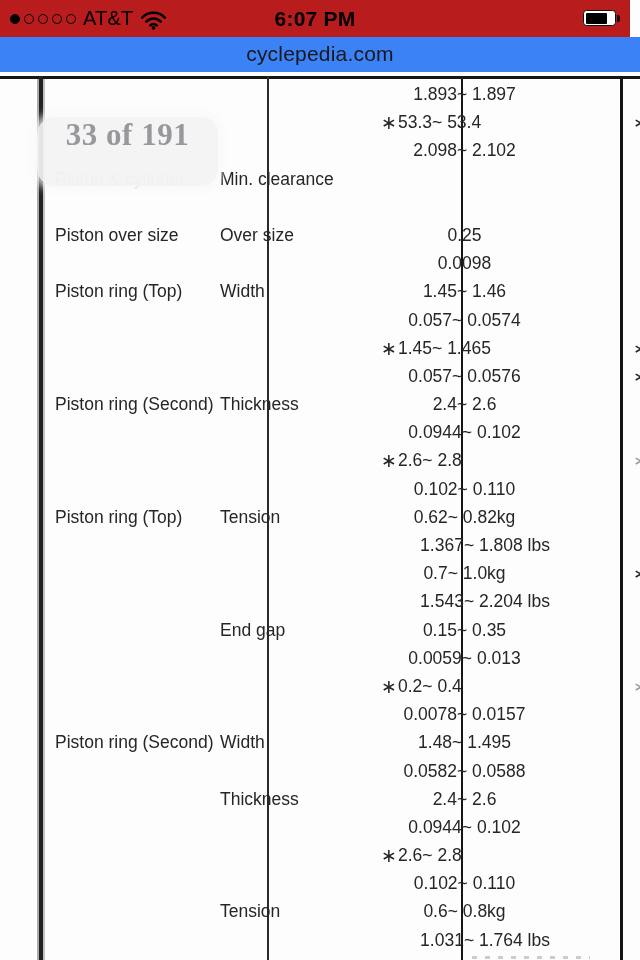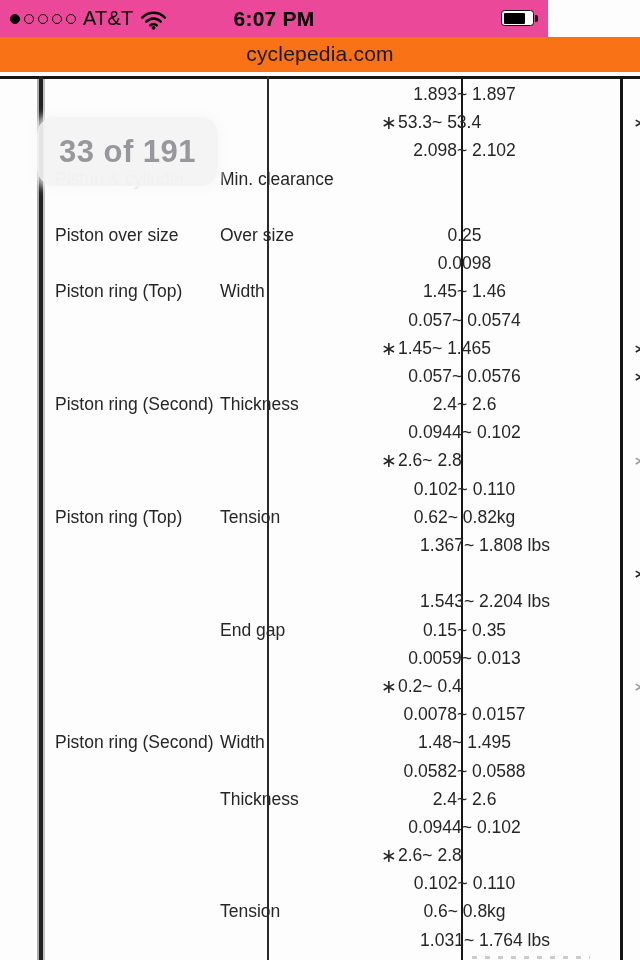--- a/index.html
+++ b/index.html
@@ -3,22 +3,22 @@
 <meta charset="utf-8">
 <style>
   html,body{margin:0;padding:0;background:#e9e9e9;}
   .screen{
     position:relative;width:640px;height:960px;margin:0 auto;
     background:#fdfdfd;overflow:hidden;
     font-family:"Liberation Sans","DejaVu Sans",sans-serif;color:#222;
   }
   
   .statusbar{
-    position:absolute;top:0;left:0;width:548px;height:37px;
-    background:#ec4899;color:#000;
+    position:absolute;top:0;left:0;width:630px;height:37px;
+    background:#b91c1c;color:#000;
   }
   .sb-left{position:absolute;left:10px;top:0;height:37px;display:flex;align-items:center;gap:7px;}
   .dots{display:flex;align-items:center;gap:4px;}
   .dot{width:10px;height:10px;border-radius:50%;border:1.4px solid #000;box-sizing:border-box;}
   .dot.filled{background:#000;}
   .carrier{font-size:20px;letter-spacing:.2px;}
   .wifi{margin-top:2px;}
   .sb-time{
     position:absolute;left:0;right:0;top:0;height:37px;line-height:37px;
     text-align:center;font-size:21px;font-weight:700;letter-spacing:.2px;
@@ -26,21 +26,21 @@
   .sb-batt{position:absolute;right:10px;top:10px;display:flex;align-items:center;}
   .batt-body{
     width:33px;height:16px;border:1.6px solid #111;border-radius:3.5px;
     box-sizing:border-box;padding:1.5px;background:#fff;
   }
   .batt-fill{height:100%;background:#000;border-radius:1px;}
   .batt-cap{width:3px;height:7px;background:#111;border-radius:0 2px 2px 0;margin-left:1px;}
   
   .titlebar{
     position:absolute;top:37px;left:0;width:640px;height:35px;
-    background:#f97316;text-align:center;
+    background:#3b82f6;text-align:center;
   }
   .titlebar span{font-size:21px;line-height:33px;color:#181818;letter-spacing:.2px;}
   
   .scan{position:absolute;top:72px;left:0;width:640px;bottom:0;background:#fdfdfd;overflow:hidden;}
   .hline{position:absolute;top:4px;left:0;right:0;height:3px;background:#161616;}
   .vline{position:absolute;top:4px;bottom:0;background:#1c1c1c;}
   .v-left{left:39px;width:4px;background:#222;box-shadow:2px 0 0 rgba(20,20,20,.25),-2px 0 0 rgba(20,20,20,.35);}
   .v-d1{left:267px;width:2px;background:#2a2a2a;}
   .v-d2{left:461px;width:2px;background:#161616;}
   .v-right{left:620px;width:3px;background:#131313;}
@@ -54,22 +54,23 @@
   .c-val.align-right{text-align:right;padding-right:1px;}
   .c-val.has-star{text-align:left;padding-left:3px;}
   .star{display:inline-block;width:17px;font-size:19px;vertical-align:-1px;}
   .edge-star{position:absolute;left:633px;top:1px;font-size:19px;color:#262626;}
   .edge-star.faint{opacity:.45;}
   .c-left.faded{color:rgba(45,45,45,.25);}
   
   .badge{
     position:absolute;top:45px;left:37px;width:181px;height:69px;
     background:rgba(243,243,243,.93);border-radius:17px;
-    display:flex;align-items:center;justify-content:center;
+    display:flex;align-items:flex-start;justify-content:center;
     box-shadow:0 0 8px 4px rgba(248,248,248,.85);
+    font-family:Liberation Serif, serif;
   }
   .badge span{color:#97979c;font-size:31px;font-weight:600;letter-spacing:.5px;}
   
   .bottom-partial{
     position:absolute;bottom:1px;left:472px;width:118px;height:3px;opacity:.5;
     background:repeating-linear-gradient(90deg,#9a9a9a 0 5px,transparent 5px 13px);
   }
 </style>
 </head>
 <body>
@@ -201,20 +202,21 @@
           <div class="c c-val align-center"><span>0.62~ 0.82kg</span></div>
         </div>
         <div class="trow">
           <div class="c c-left"></div>
           <div class="c c-mid"></div>
           <div class="c c-val align-right"><span>1.367~ 1.808 lbs</span></div>
         </div>
         <div class="trow">
           <div class="c c-left"></div>
           <div class="c c-mid"></div>
+          <div class="c c-val align-center"><span>0.7~ 1.0kg</span></div>
           <span class="edge-star">∗</span>
         </div>
         <div class="trow">
           <div class="c c-left"></div>
           <div class="c c-mid"></div>
           <div class="c c-val align-right"><span>1.543~ 2.204 lbs</span></div>
         </div>
         <div class="trow">
           <div class="c c-left"></div>
           <div class="c c-mid">End gap</div>

